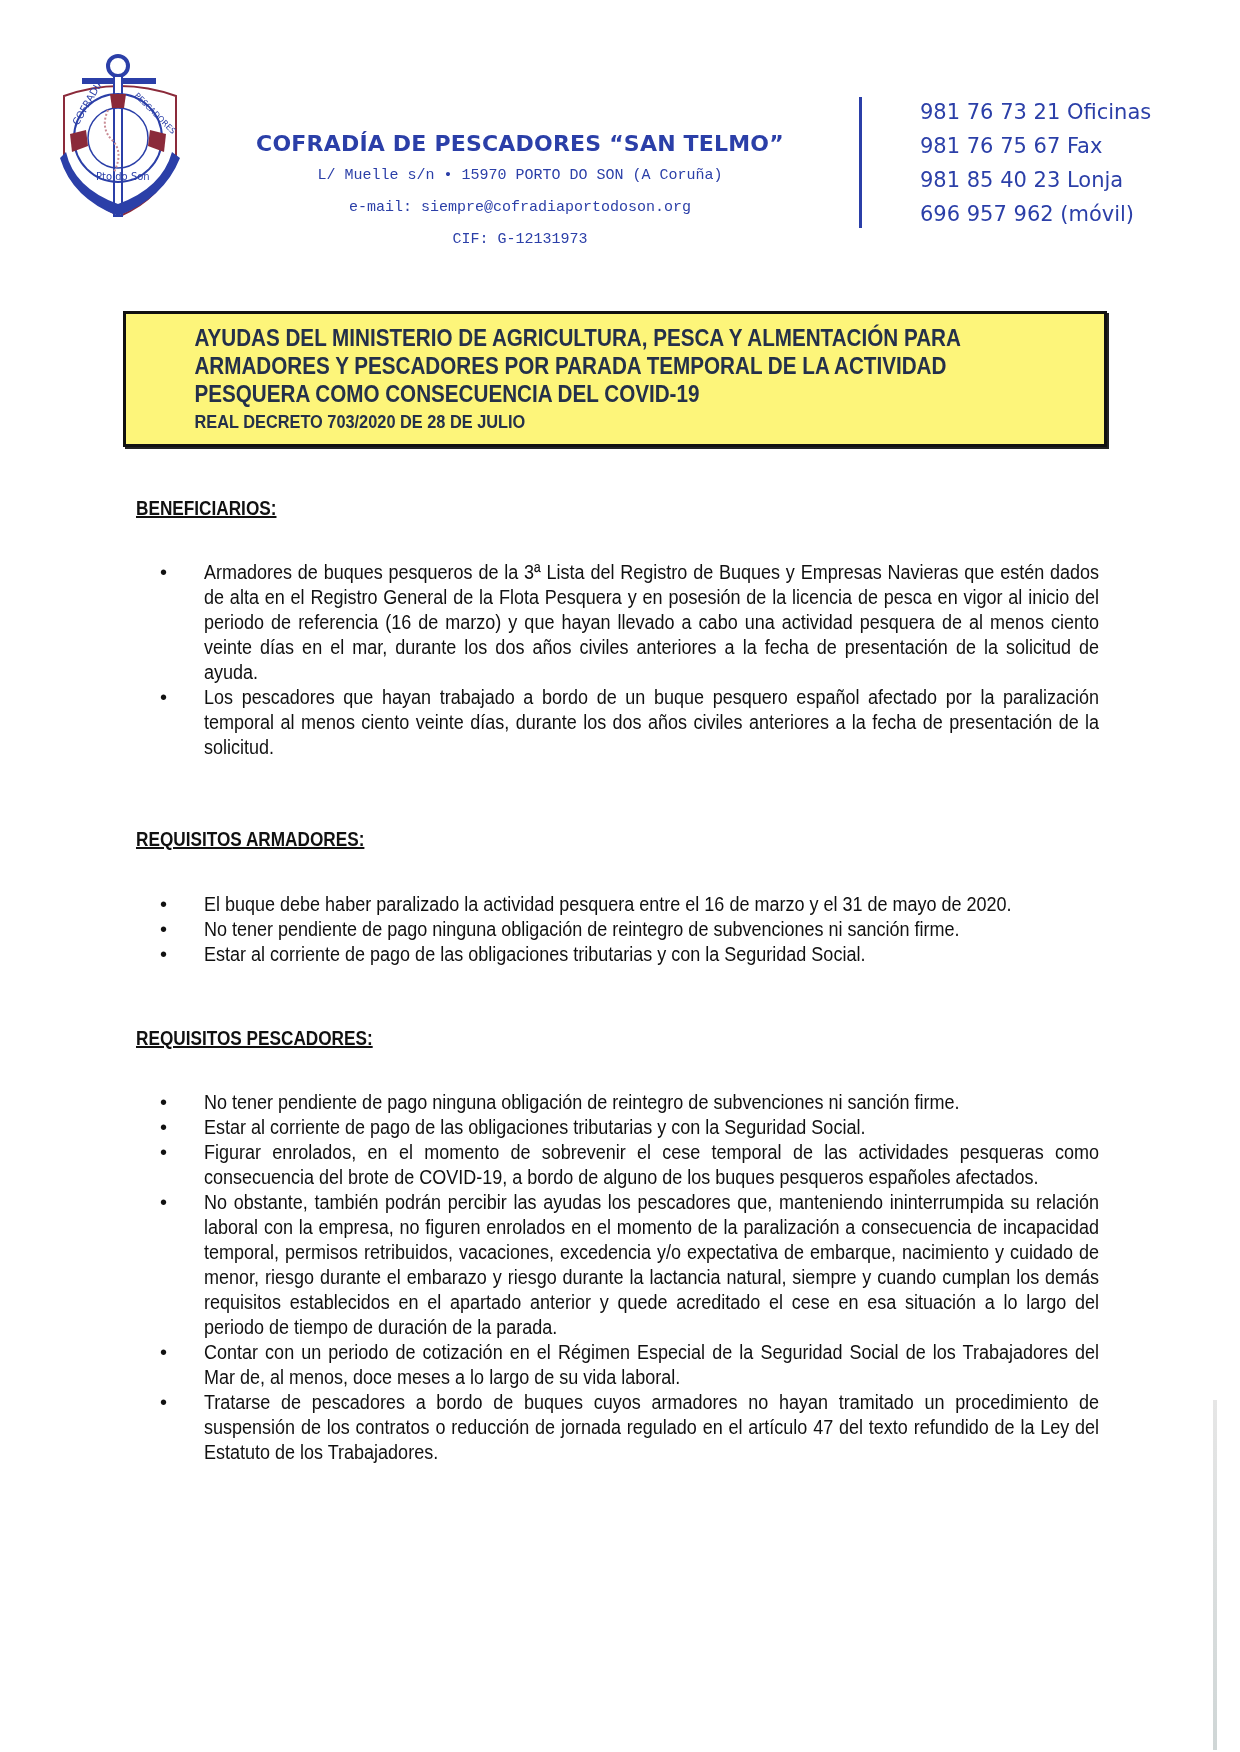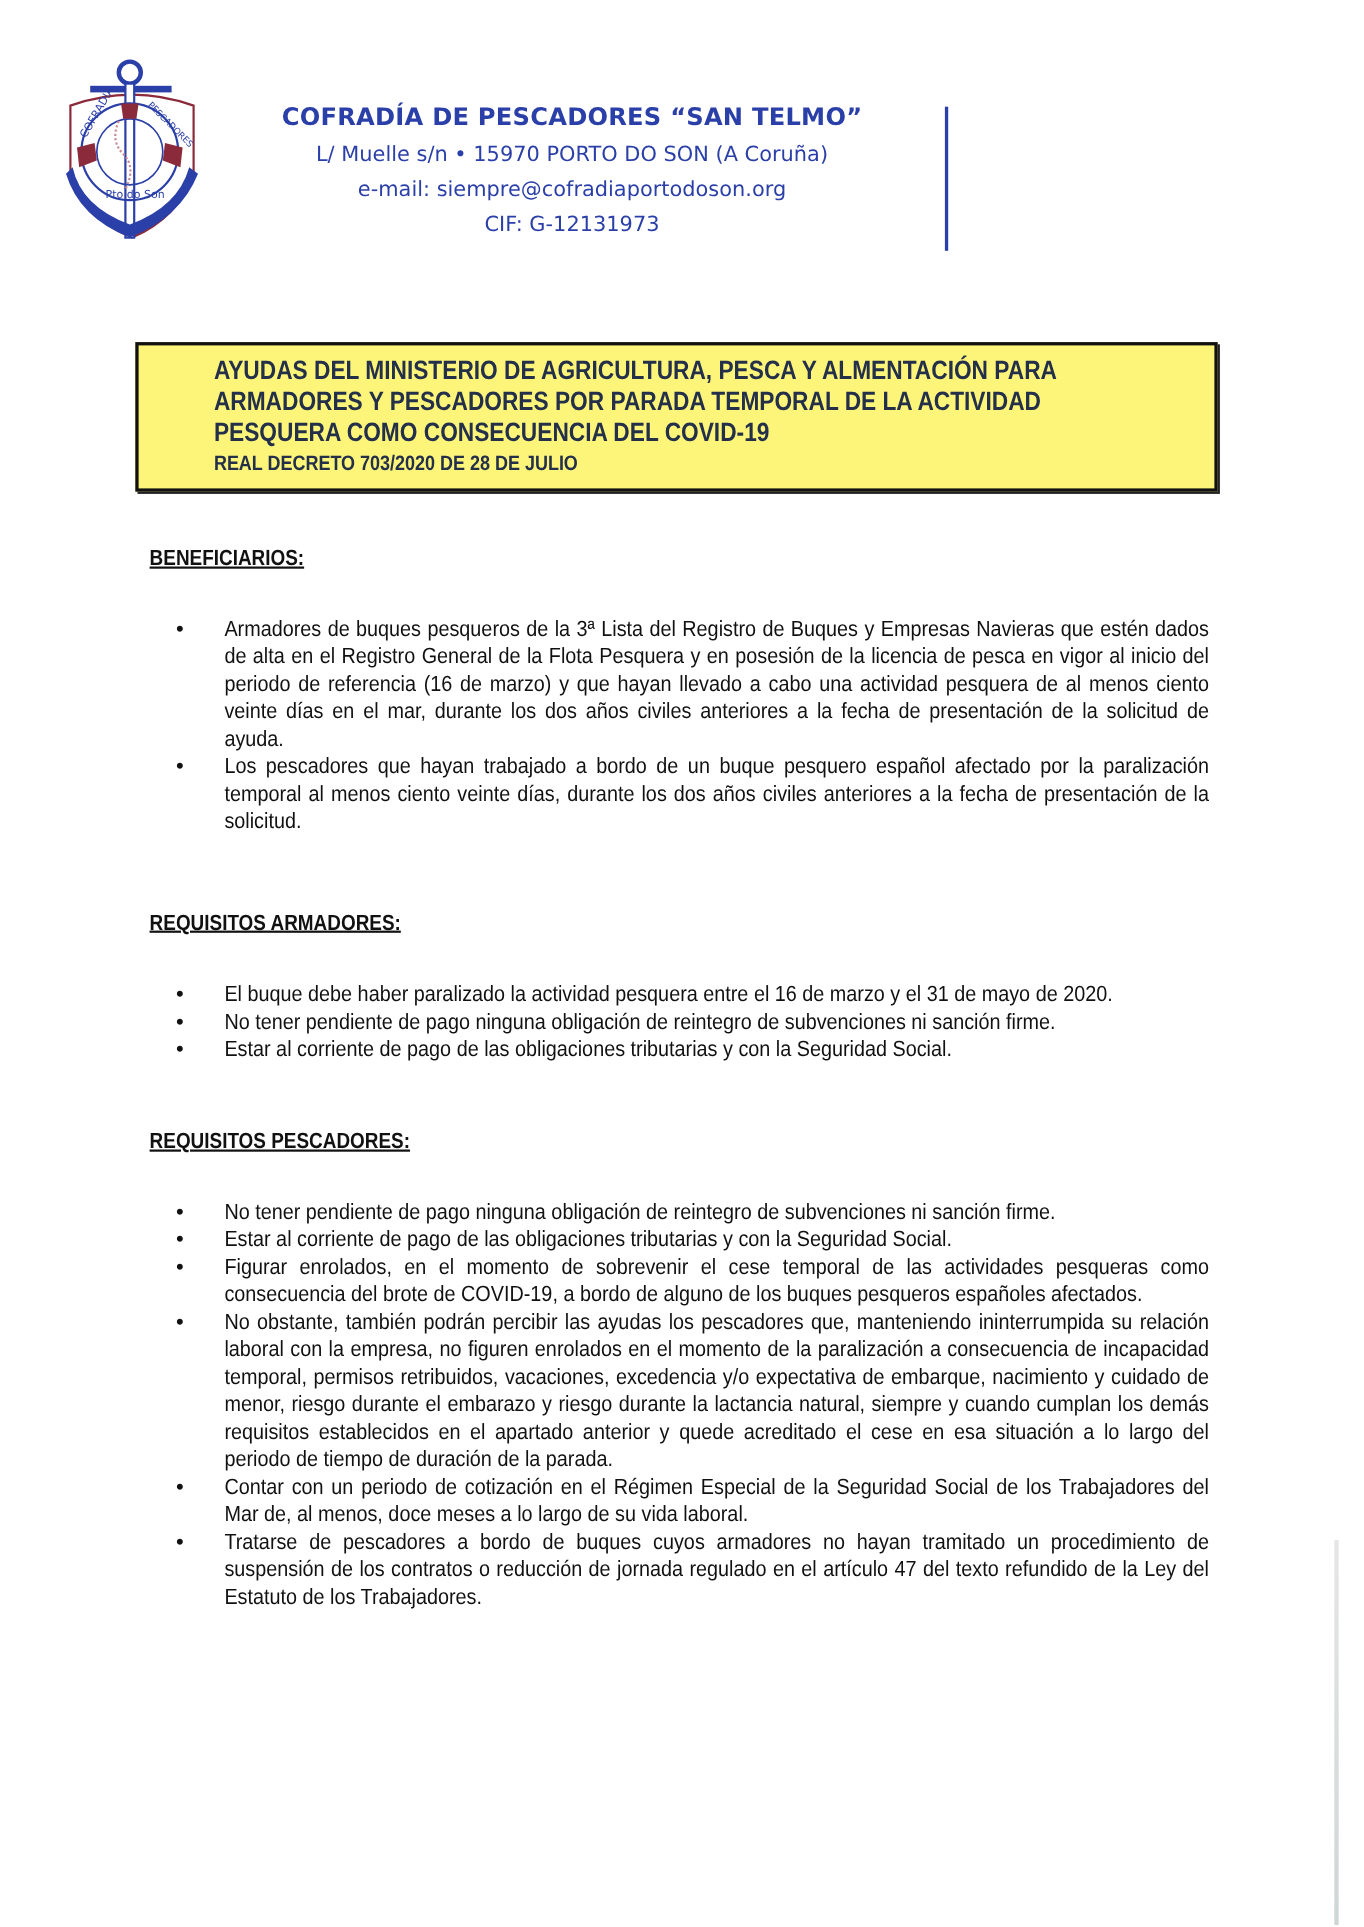--- a/index.html
+++ b/index.html
@@ -2,22 +2,22 @@
 <html><head>
   <meta charset="utf-8">
   <style>
     html, body { margin: 0; padding: 0; background: #ffffff; }
     body { width: 1240px; height: 1752px; position: relative; overflow: hidden; font-family: "Liberation Sans", sans-serif; color: #111; }
     .page { position: absolute; inset: 0; }
 
     
     .logo { position: absolute; left: 52px; top: 48px; width: 136px; height: 180px; }
     .org-block { position: absolute; left: 230px; top: 92px; width: 580px; text-align: center; color: #2b3fa8; font-family: "DejaVu Sans", sans-serif; }
-    .org-name { font-size: 22px; font-weight: bold; line-height: 32px; letter-spacing: 0.2px; }
-    .org-line { font-size: 19px; line-height: 32px; }
+    .org-name { font-size: 22px; font-weight: bold; line-height: 32px; letter-spacing: 0.2px; margin-top: 36px; }
+    .org-line { font-size: 15px; line-height: 32px; font-family: Liberation Mono, monospace; }
     .divider { position: absolute; left: 859px; top: 97px; width: 3px; height: 131px; background: #2b3fa8; }
     .contacts { position: absolute; left: 920px; top: 95px; color: #2b3fa8; font-family: "DejaVu Sans", sans-serif; font-size: 21px; line-height: 34px; }
 
     
     .title-box { position: absolute; left: 123px; top: 311px; width: 978px; height: 130px; background: #fdf57a; border: 3px solid #111; box-shadow: 2px 2px 0 #222; text-align: left; }
     .title-line { font-family: "Liberation Sans", sans-serif; font-weight: bold; color: #24304a; font-size: 24px; line-height: 28px; transform: scaleX(0.86); transform-origin: center; white-space: nowrap; }
     .title-line:first-child { margin-top: 10px; }
     .title-sub { font-family: "Liberation Sans", sans-serif; font-weight: bold; color: #24304a; font-size: 19px; line-height: 28px; transform: scaleX(0.86); }
 
     
@@ -55,20 +55,26 @@
 
   <div class="org-block">
     <div class="org-name">COFRADÍA DE PESCADORES “SAN TELMO”</div>
     <div class="org-line">L/ Muelle s/n • 15970 PORTO DO SON (A Coruña)</div>
     <div class="org-line">e-mail: siempre@cofradiaportodoson.org</div>
     <div class="org-line">CIF: G-12131973</div>
   </div>
 
   <div class="divider"></div>
 
+  <div class="contacts">
+    <div>981 76 73 21 Oficinas</div>
+    <div>981 76 75 67 Fax</div>
+    <div>981 85 40 23 Lonja</div>
+    <div>696 957 962 (móvil)</div>
+  </div>
 
   <div class="title-box">
     <div class="title-line">AYUDAS DEL MINISTERIO DE AGRICULTURA, PESCA Y ALMENTACIÓN PARA</div>
     <div class="title-line">ARMADORES Y PESCADORES POR PARADA TEMPORAL DE LA ACTIVIDAD</div>
     <div class="title-line">PESQUERA COMO CONSECUENCIA DEL COVID-19</div>
     <div class="title-sub">REAL DECRETO 703/2020 DE 28 DE JULIO</div>
   </div>
 
   <div class="section-head" style="top:497px;">BENEFICIARIOS:</div>
   <ul class="list" style="top:560px;">

